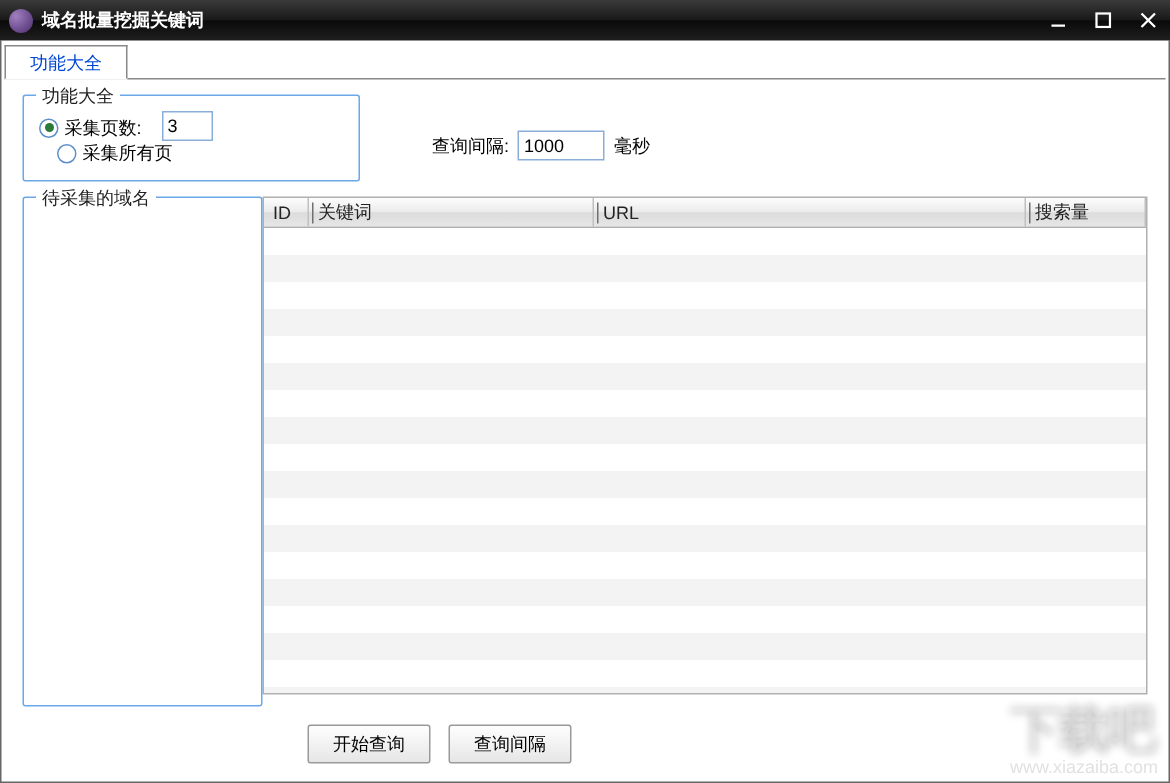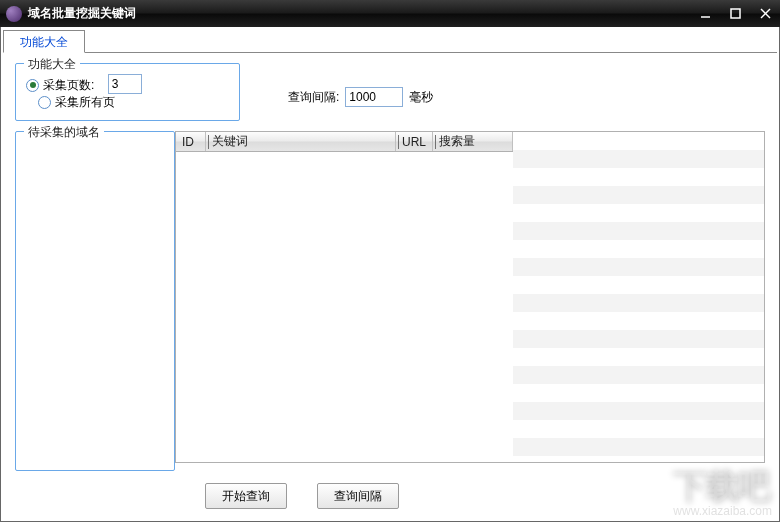--- a/index.html
+++ b/index.html
@@ -34,32 +34,32 @@
 
 .main-row { display: flex; height: 340px; }
 .domain-box { width: 160px; height: 100%; }
 .domain-list { width: 100%; height: 318px; display: flex; border: 1px solid #8aaed8; background: #fff; }
 .domain-text { flex: 1; font-family: SimSun, monospace; font-size: 12px; padding: 2px 3px; white-space: pre; outline: none; border: none; resize: none; line-height: 14px; }
 .vscroll { width: 16px; background: linear-gradient(#e8e8e8, #f4f4f4); border-left: 1px solid #c0c0c0; display: flex; flex-direction: column; }
 .vscroll .btn { height: 16px; display: flex; align-items: center; justify-content: center; background: linear-gradient(#f8f8f8, #e0e0e0); border: 1px solid #bfbfbf; margin: 0; cursor: pointer; }
 .vscroll .track { flex: 1; }
 .vscroll .btn svg { width: 8px; height: 8px; }
 
-.grid-wrap { flex: 1; border: 1px solid #b0b0b0; background: #fff; display: flex; height: 332px; }
+.grid-wrap { flex: 1; border: 1px solid #b0b0b0; background: #fff; display: flex; flex-direction: column; height: 332px; }
 .grid-head { display: flex; height: 20px; background: linear-gradient(#fdfdfd, #ebebeb 48%, #dcdcdc 52%, #e6e6e6); border-bottom: 1px solid #b0b0b0; }
 .gh { border-right: 1px solid #c0c0c0; padding: 2px 6px; font-size: 12px; color: #222; display: flex; align-items: center; position: relative; }
 .gh::before { content: ""; width: 1px; height: 14px; background: #707070; position: absolute; left: 2px; top: 3px; }
 .gh:first-child::before { display: none; }
 .gh.id { width: 30px; }
 .gh.kw { width: 190px; }
 .gh.url { flex: 1; }
 .gh.vol { width: 80px; }
 .grid-body { flex: 1; background: repeating-linear-gradient(#fff 0 18px, #f3f3f3 18px 36px); }
 
-.btn-row { display: flex; gap: 30px; margin: 12px 0 0 190px; }
+.btn-row { display: flex; gap: 12px; margin: 12px 0 0 190px; }
 .btn { min-width: 76px; height: 26px; padding: 0 16px; background: linear-gradient(#fefefe, #e6e6e6); border: 1px solid #9a9a9a; border-radius: 2px; cursor: pointer; font-size: 12px; }
 
 .watermark { position: absolute; right: 8px; bottom: 4px; font-size: 34px; font-weight: 900; color: rgba(255,255,255,0.15); text-shadow: 0 0 6px rgba(0,0,0,0.25); font-family: "Microsoft YaHei", sans-serif; letter-spacing: -2px; pointer-events: none; }
 .watermark .bottom { display: block; font-size: 12px; font-weight: normal; color: rgba(180,180,180,0.4); text-shadow: none; letter-spacing: 0; text-align: right; margin-top: -6px; }
 </style>
 </head>
 <body>
 
 <div class="titlebar">
   <span class="app-icon"></span>

